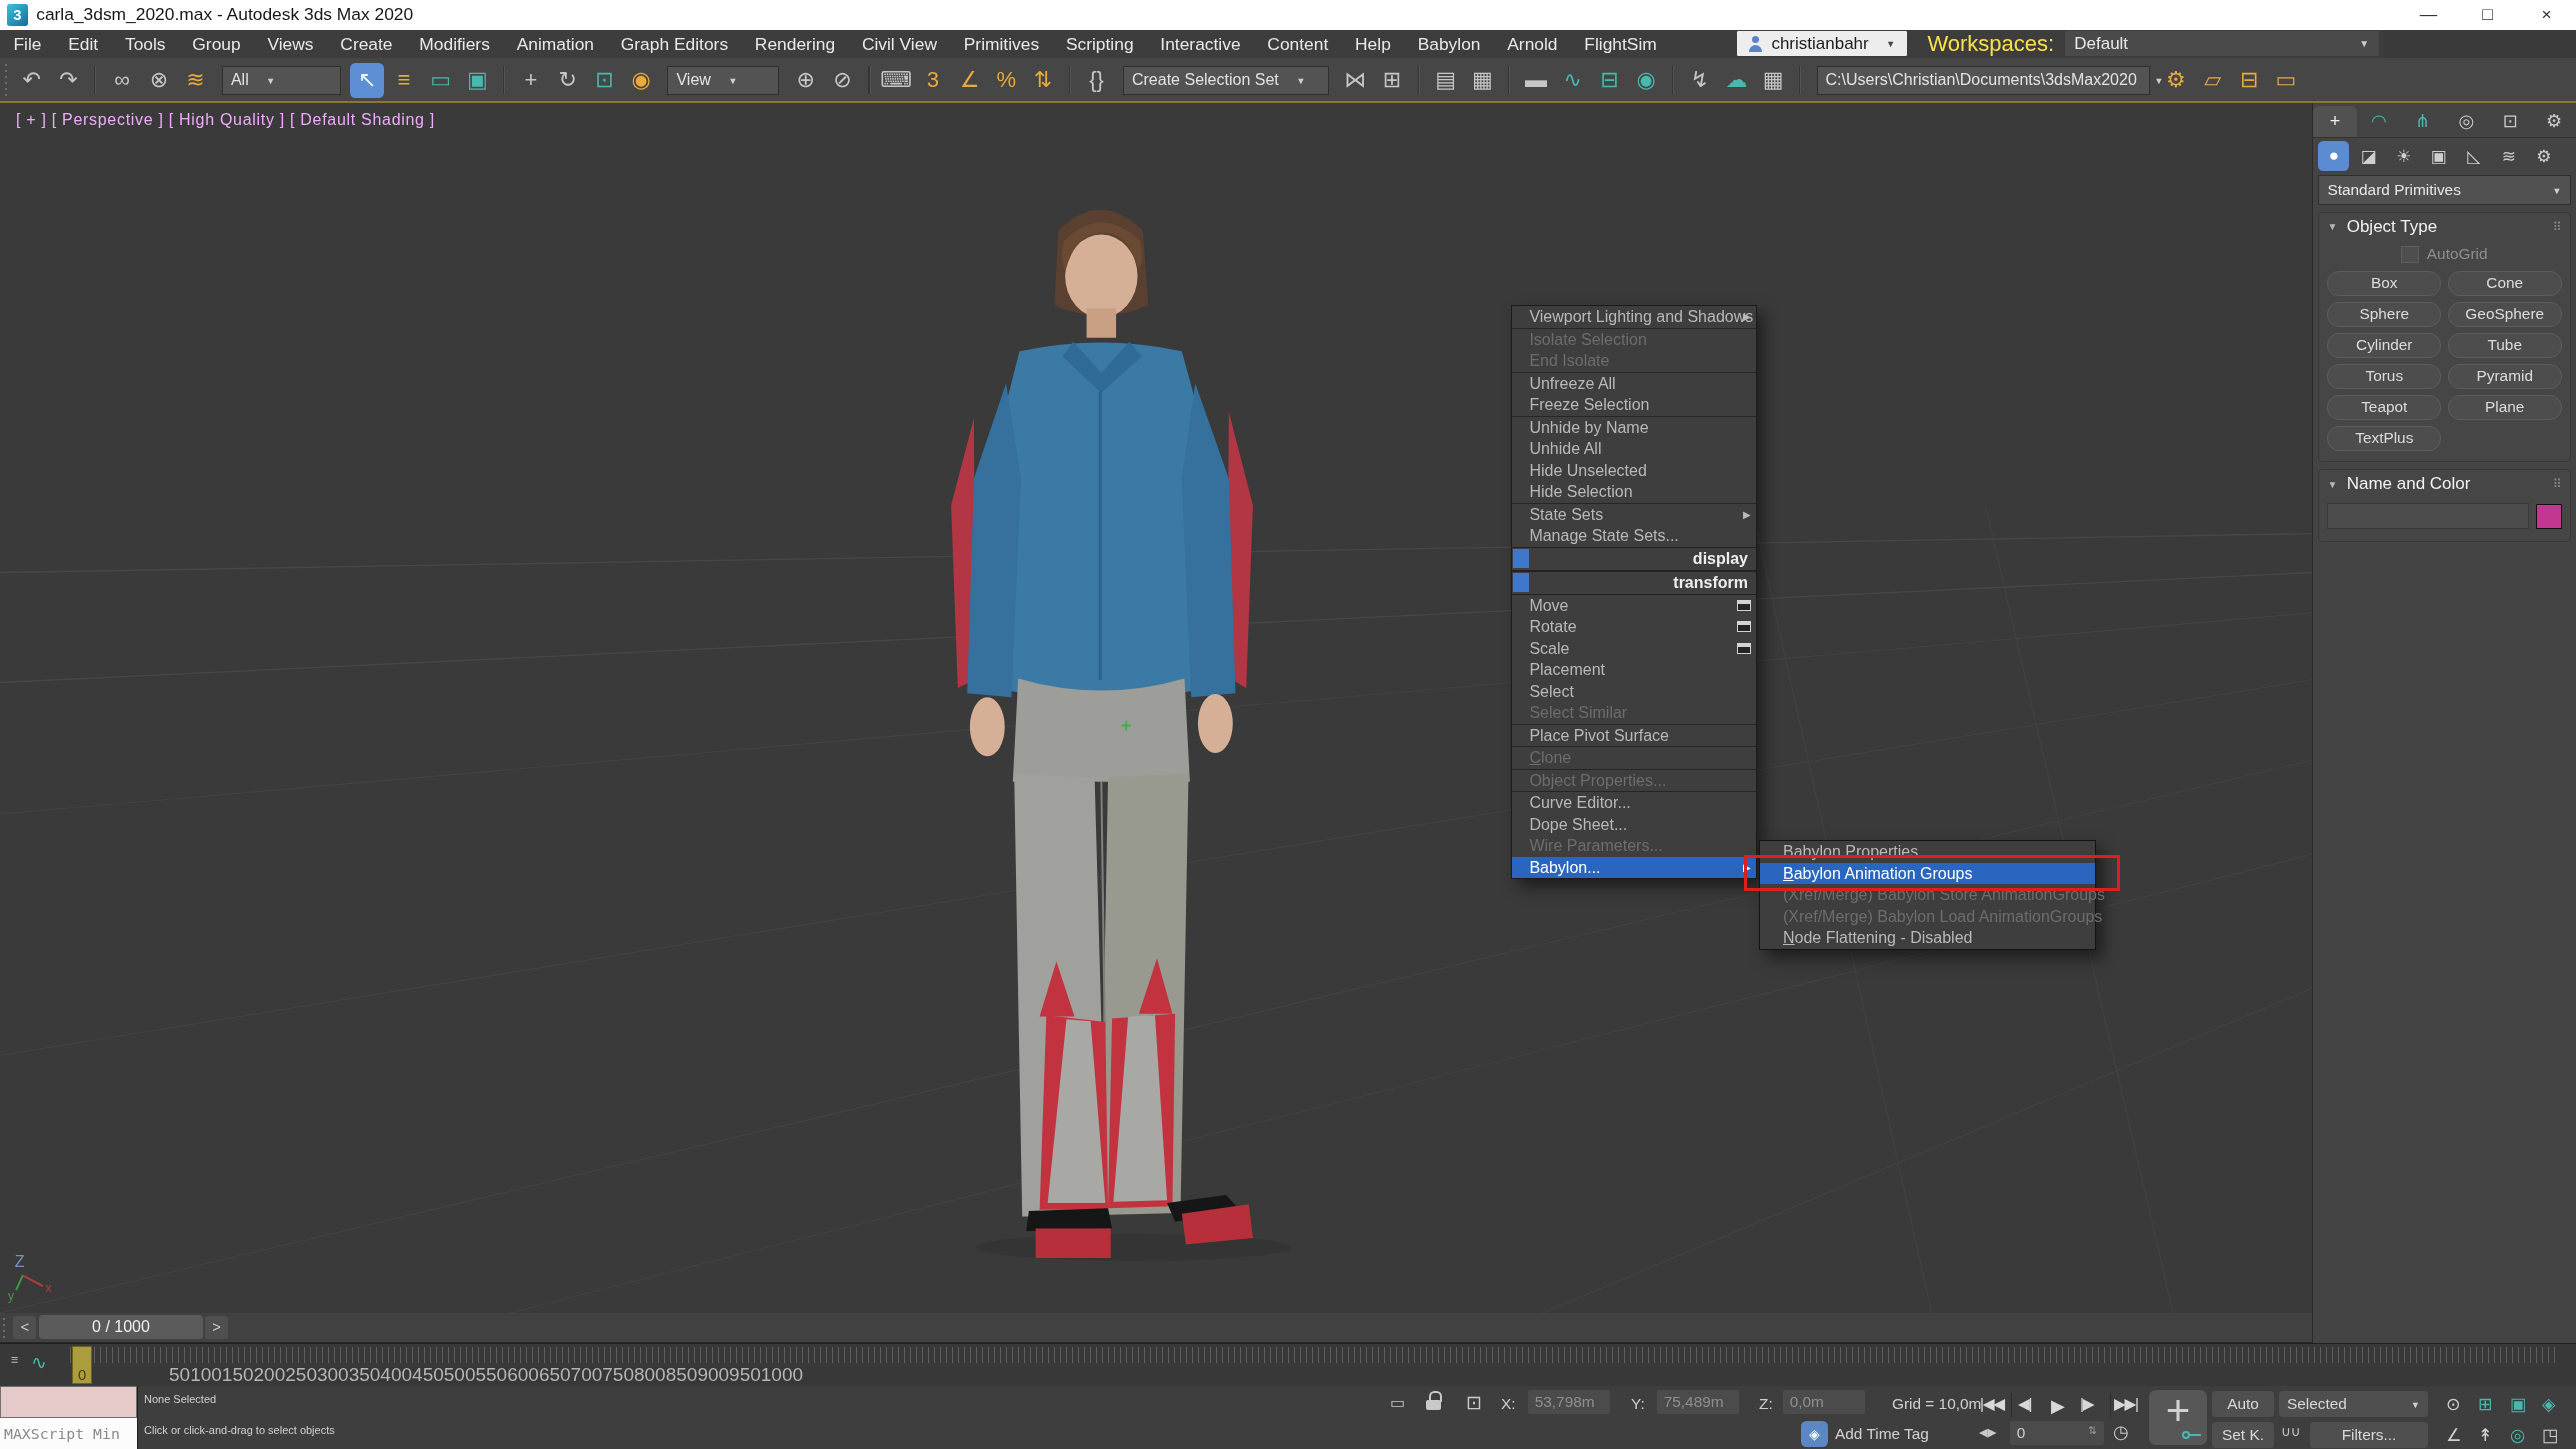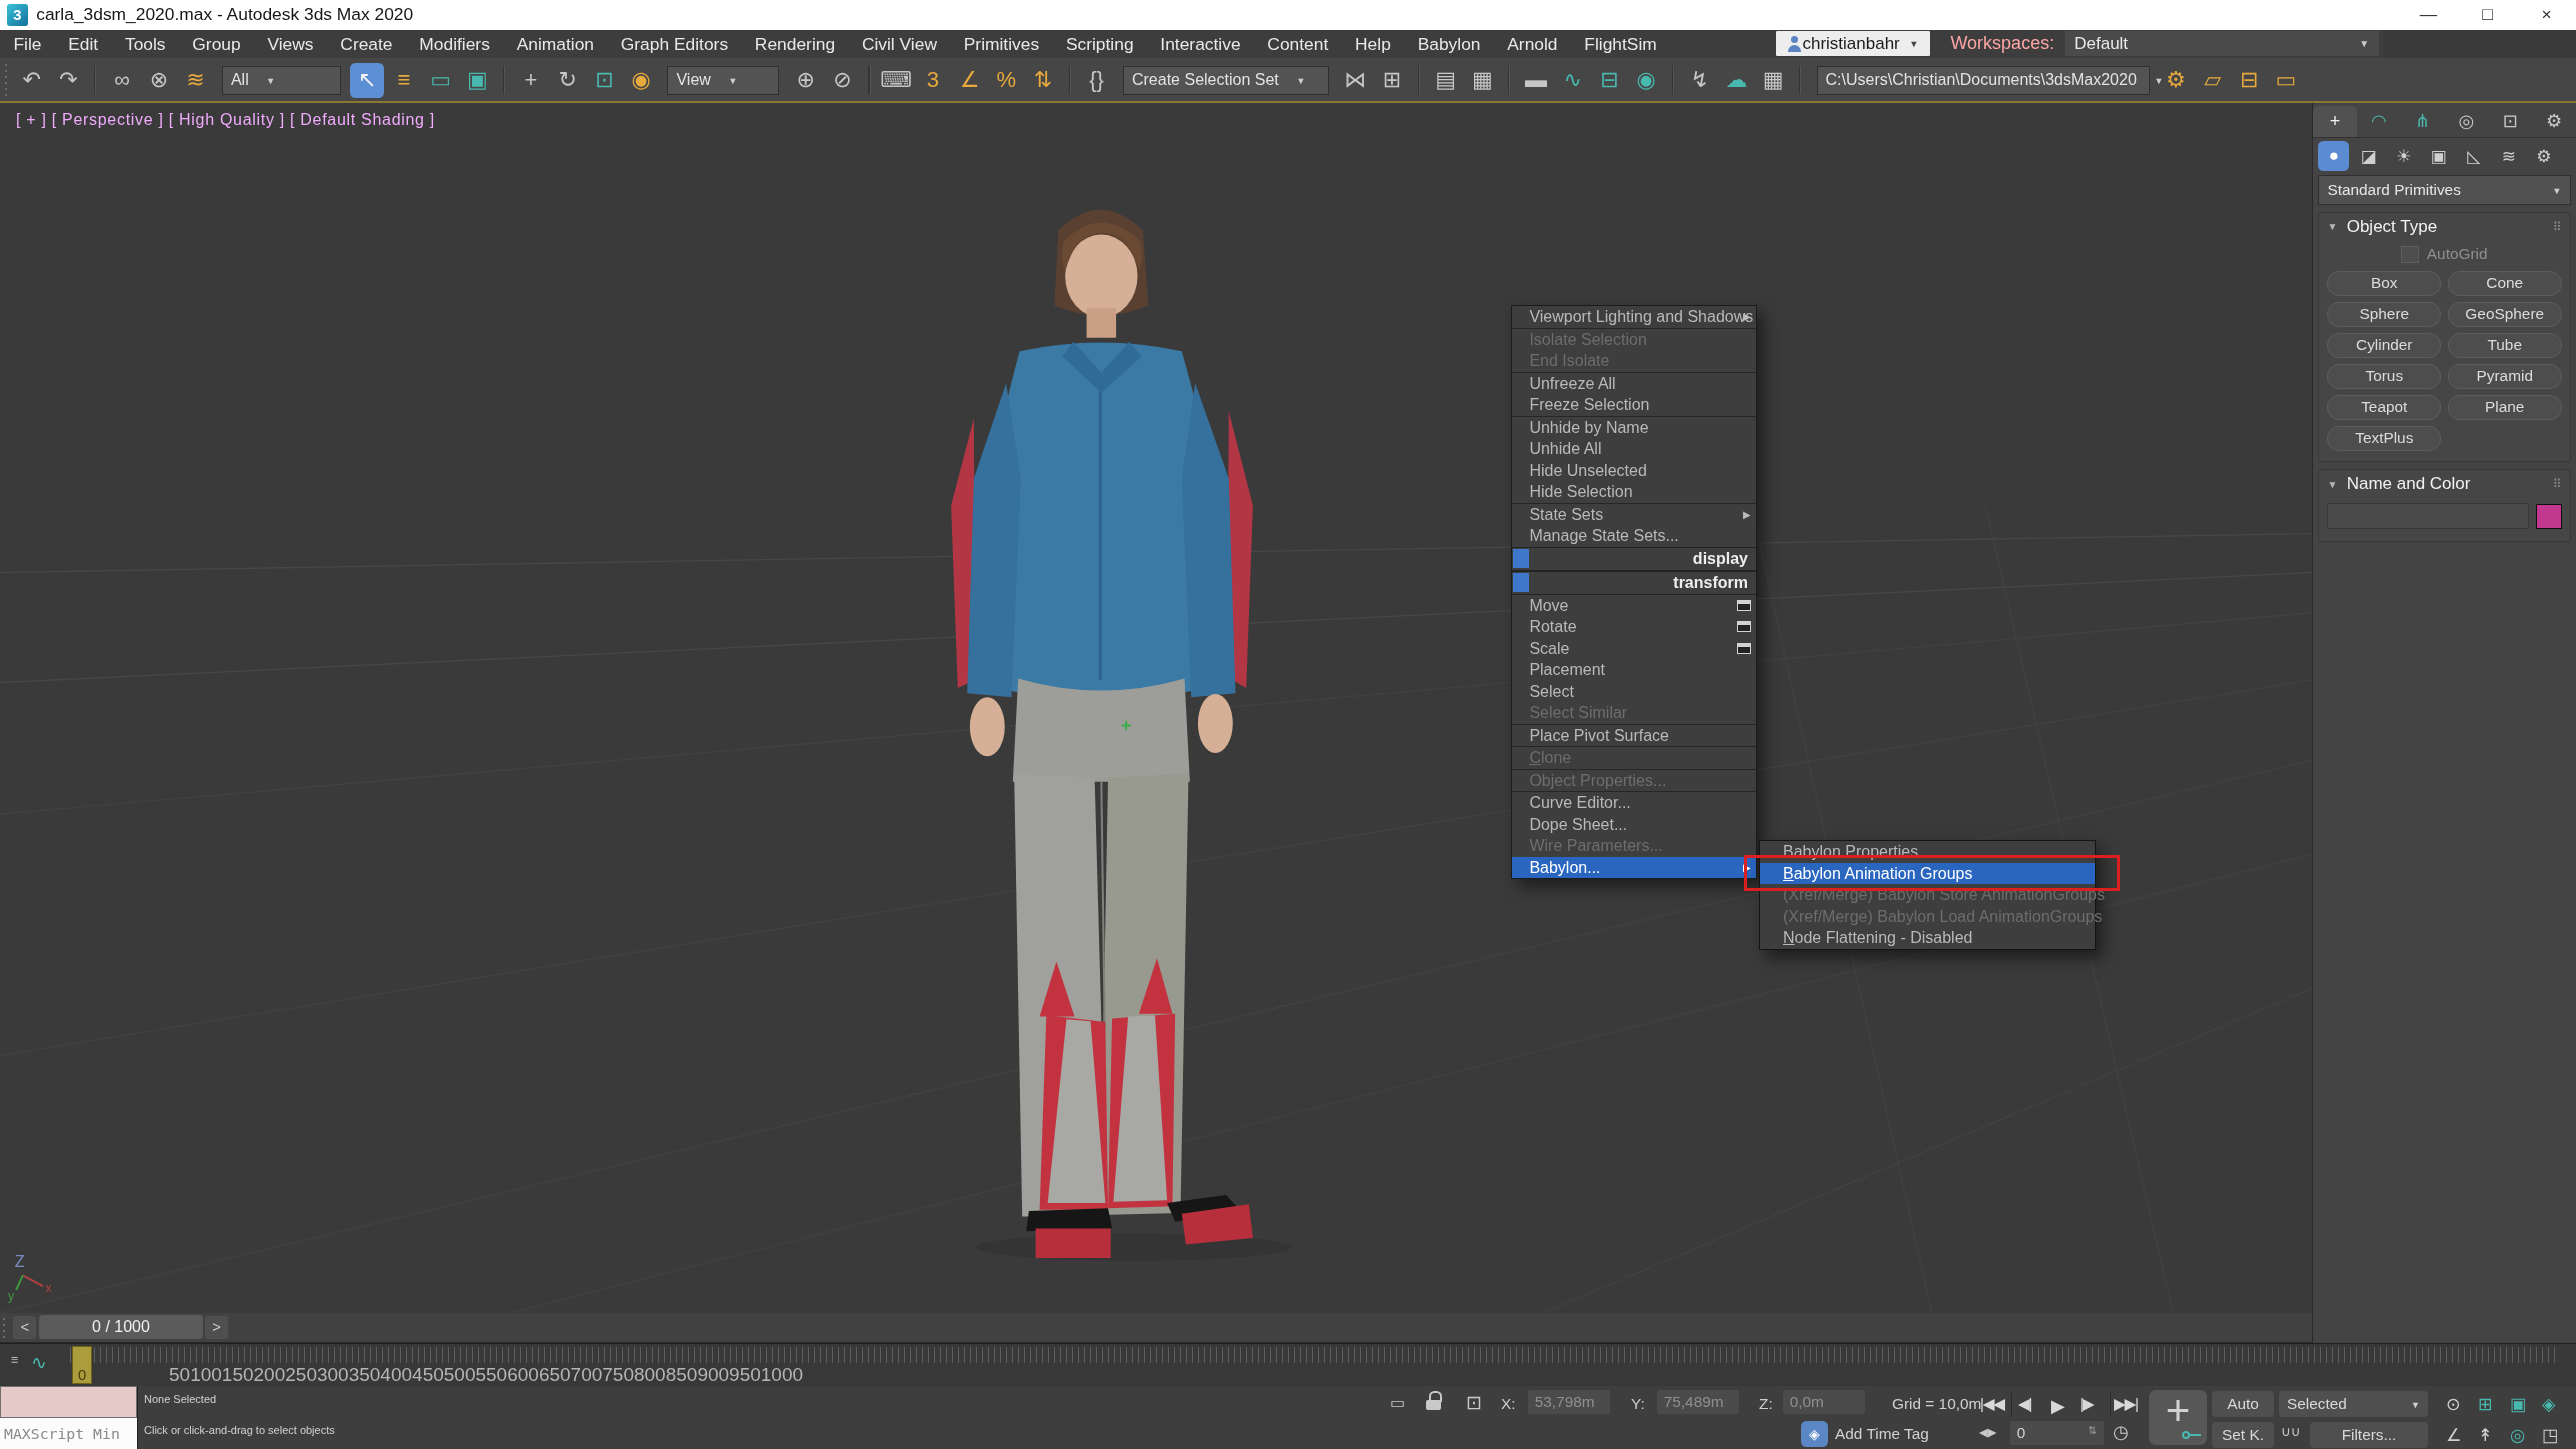--- a/index.html
+++ b/index.html
@@ -8,26 +8,26 @@
   .abs{position:absolute}
   
   #titlebar{left:0;top:0;width:2576px;height:29.5px;background:#ffffff;display:flex;align-items:center;color:#161616;font-size:17.4px}
   #logo{width:21.5px;height:21.5px;margin:0 8px 0 6.7px;border-radius:2.7px;background:linear-gradient(135deg,#39c2d8,#146e9d);
         color:#fff;font-weight:bold;font-size:14.8px;display:flex;align-items:center;justify-content:center}
   #winbtns{margin-left:auto;display:flex}
   #winbtns span{width:59px;text-align:center;font-size:17.4px;line-height:29.5px;color:#303030}
   
   #menubar{left:0;top:29.5px;width:2384px;height:28px;background:#3d3d3d;display:flex;align-items:center;font-size:17.4px;color:#e9e9e9}
   #menubar .mi{padding:0 13.4px;line-height:28px;white-space:nowrap}
-  .userchip{display:flex;align-items:center;background:#ededed;color:#1b1b1b;height:25.5px;padding:0 12px;border-radius:1.3px;font-size:17px;margin-left:6.7px}
+  .userchip{display:flex;align-items:center;gap:8px;background:#ededed;color:#1b1b1b;height:25.5px;padding:0 12px;border-radius:1.3px;font-size:17px;margin-left:6.7px}
   .person{width:14.8px;height:16px;position:relative;display:inline-block}
   .person::before{content:"";position:absolute;top:0;left:3.4px;width:7.4px;height:7.4px;border-radius:50%;background:#5b84c4}
   .person::after{content:"";position:absolute;bottom:0;left:0.7px;width:12.7px;height:6.7px;border-radius:6.7px 6.7px 0 0;background:#5b84c4}
   .chipcar{font-size:9.4px;color:#444;margin-left:9.4px}
-  #wslabel{color:#fca5a5;margin:0 10.7px 0 20px;font-size:18px}
+  #wslabel{color:#fde047;margin:0 10.7px 0 20px;font-size:22px}
   #wsdrop{width:295px;height:25.5px;background:#4a4a4a;display:flex;align-items:center;padding:0 9.4px;color:#e9e9e9;font-size:17px;margin-right:5.4px}
   #wsdrop .car{margin-left:auto;font-size:10px;color:#cacaca}
   
   #toolbar{left:0;top:58px;width:2576px;height:44px;background:#464646;display:flex;align-items:center;gap:2.7px;padding-left:14.8px;box-sizing:border-box}
   .tbi{min-width:34px;height:35px;display:flex;align-items:center;justify-content:center;font-size:22px;color:#c6c6c6;flex:0 0 auto}
   .tbi.active{background:#5d8fd4;border-radius:5.4px;color:#f4f4f4}
   .c-teal{color:#49b8ae}.c-yel{color:#e8a93d}
   .tsep{width:1.3px;height:28px;background:#353535;border-right:0.7px solid #555;margin:0 6px;flex:0 0 auto}
   .tsel{height:27px;background:#535353;border:0.7px solid #2f2f2f;color:#e3e3e3;font-size:16px;display:flex;align-items:center;padding:0 8px;margin:0 6.7px;flex:0 0 auto;white-space:nowrap}
   .tsel .car{margin-left:17.4px;font-size:9.4px;color:#cfcfcf}

